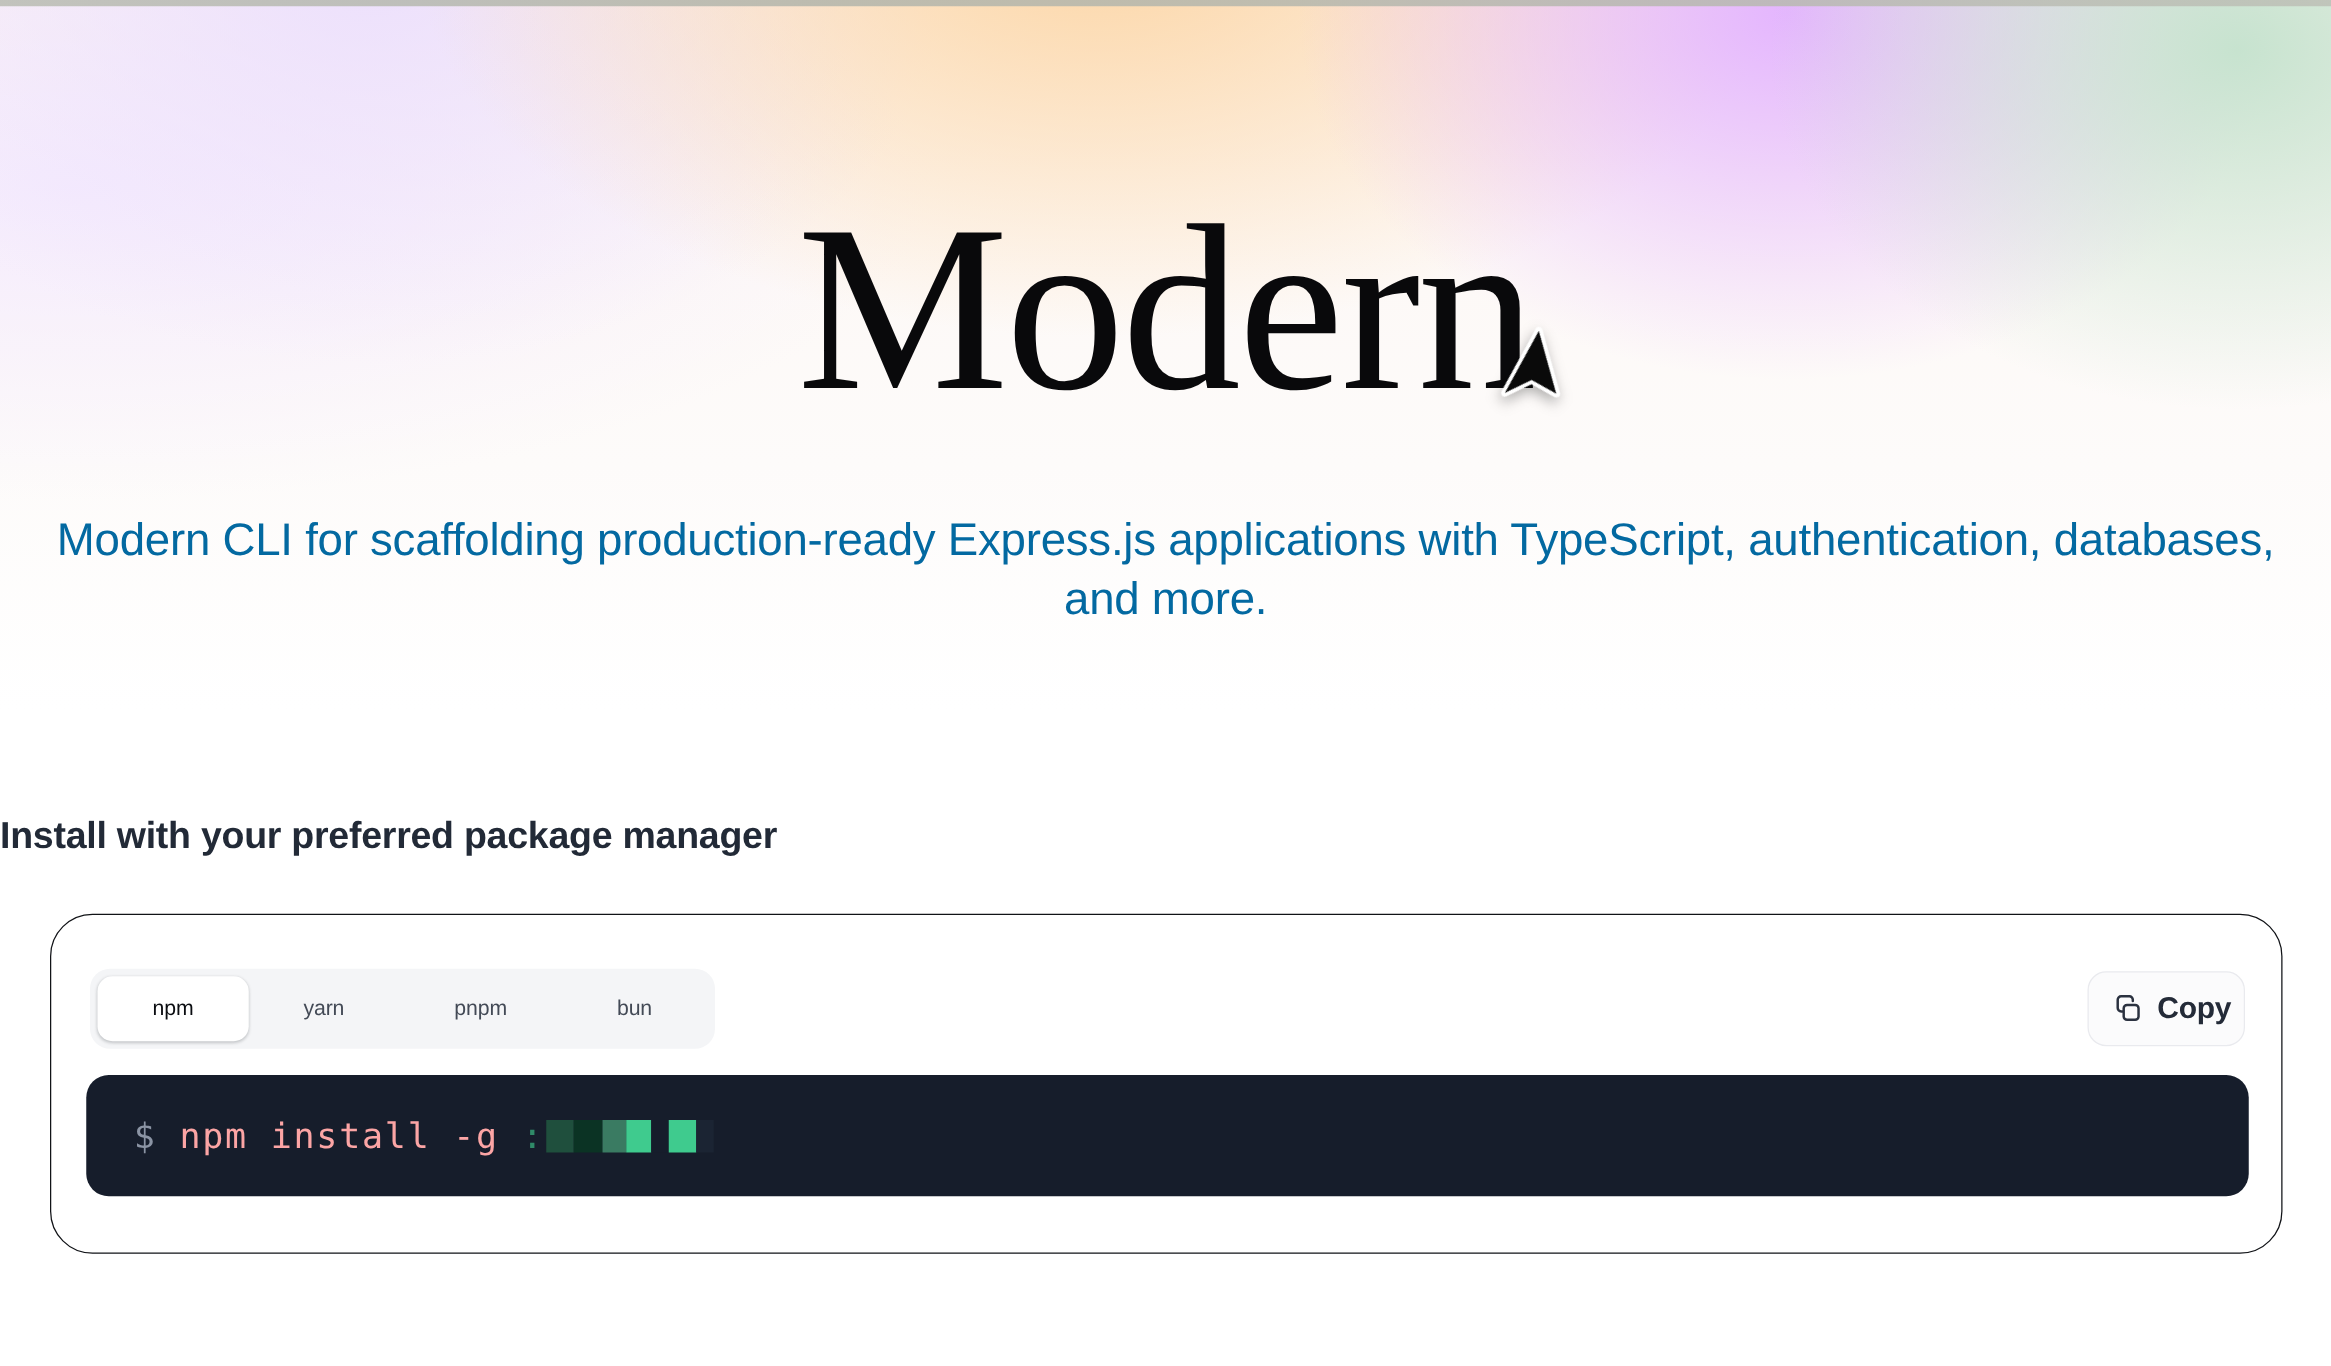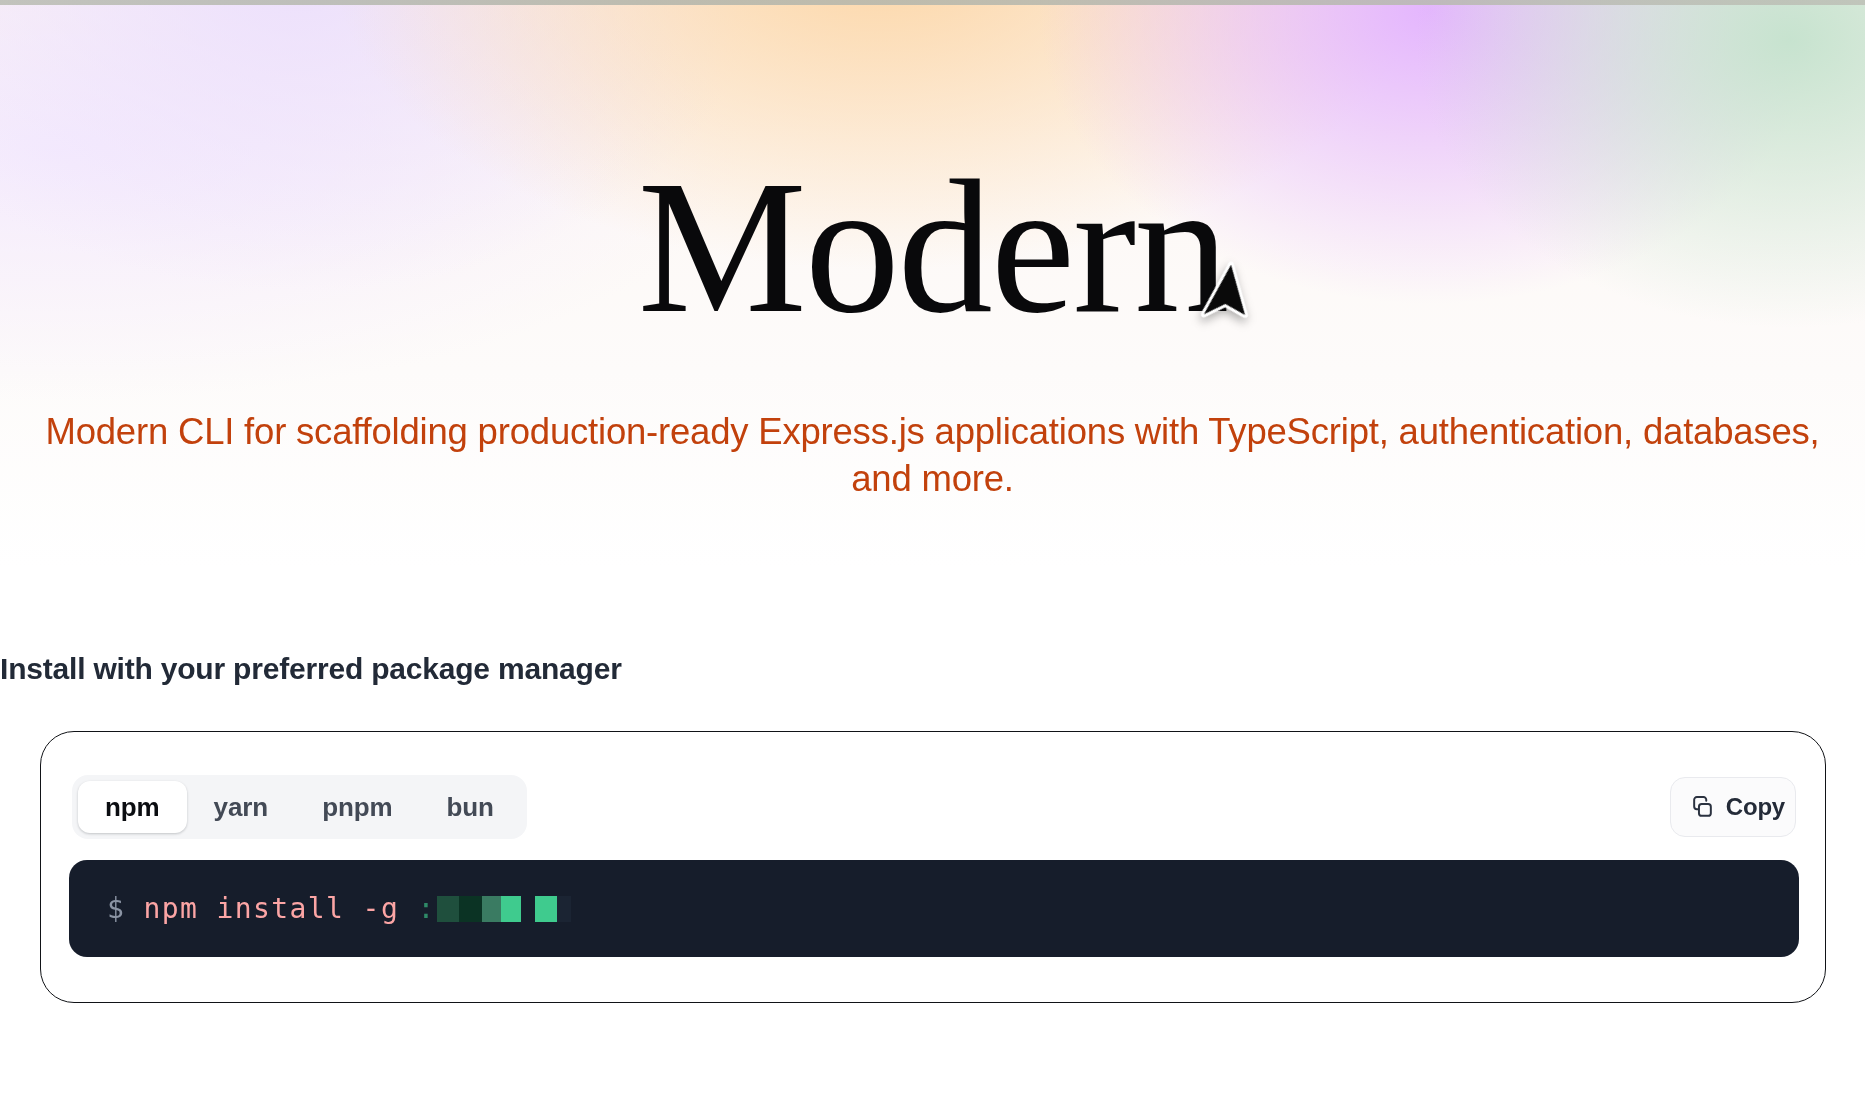--- a/index.html
+++ b/index.html
@@ -41,21 +41,21 @@
     font-weight:400;
     color:#09090b;
     letter-spacing:-2px;
   }
   #hero-subtitle {
     position:absolute; top:408px; left:50%; transform:translateX(-50%);
     width:1780px;
     text-align:center;
     font-size:36.5px;
     line-height:1.30;
-    color:#c2410c;
+    color:#0369a1;
     font-weight:400;
     letter-spacing:-0.2px;
   }
 
   
   #mouse-cursor {
     position:absolute; left:1198px; top:268px;
     width:60px; height:66px;
     transform:rotate(42deg);
     filter:drop-shadow(2px 4px 5px rgba(0,0,0,0.30));
@@ -88,24 +88,24 @@
 
   #pm-tabs {
     display:flex; align-items:center;
     background:#f4f5f7;
     border-radius:16px;
     padding:6px;
     height:64px;
   }
   .pm-tab {
     height:52px;
-    padding:0 27px;
+    padding:0 44px;
     display:flex; align-items:center; justify-content:center;
-    font-size:26px;
-    font-weight:700;
+    font-size:17px;
+    font-weight:400;
     color:#434a56;
     background:transparent;
     border:none; border-radius:12px;
     cursor:pointer;
     font-family:"Liberation Sans", sans-serif;
     letter-spacing:-0.1px;
   }
   .pm-tab.active {
     background:#ffffff;
     color:#0b0d11;

